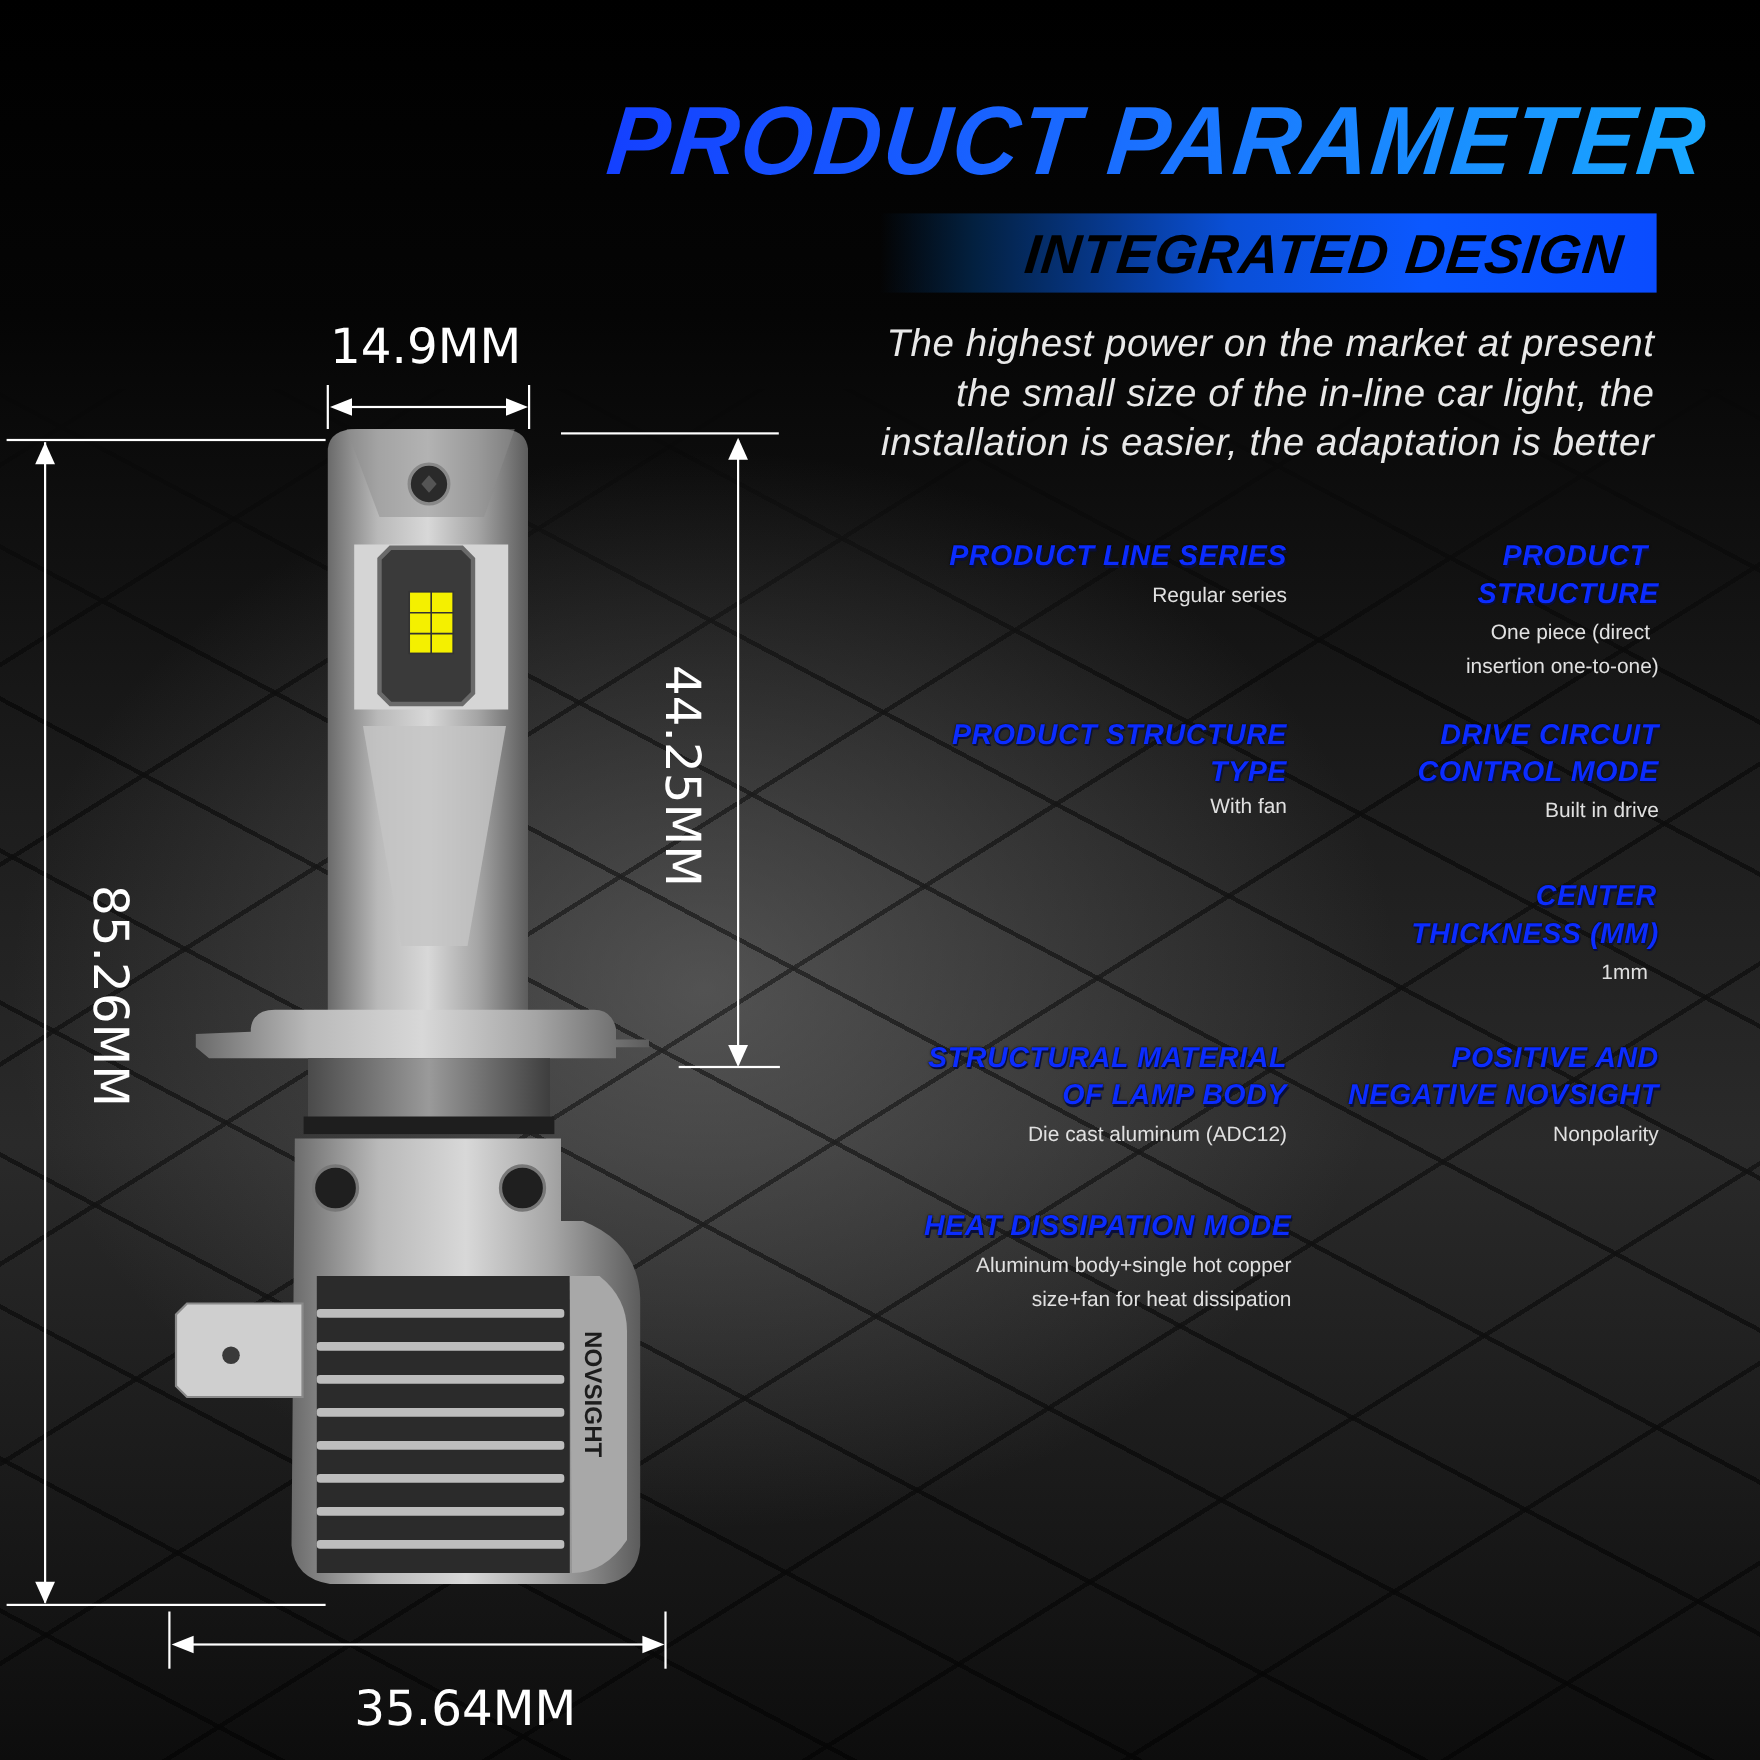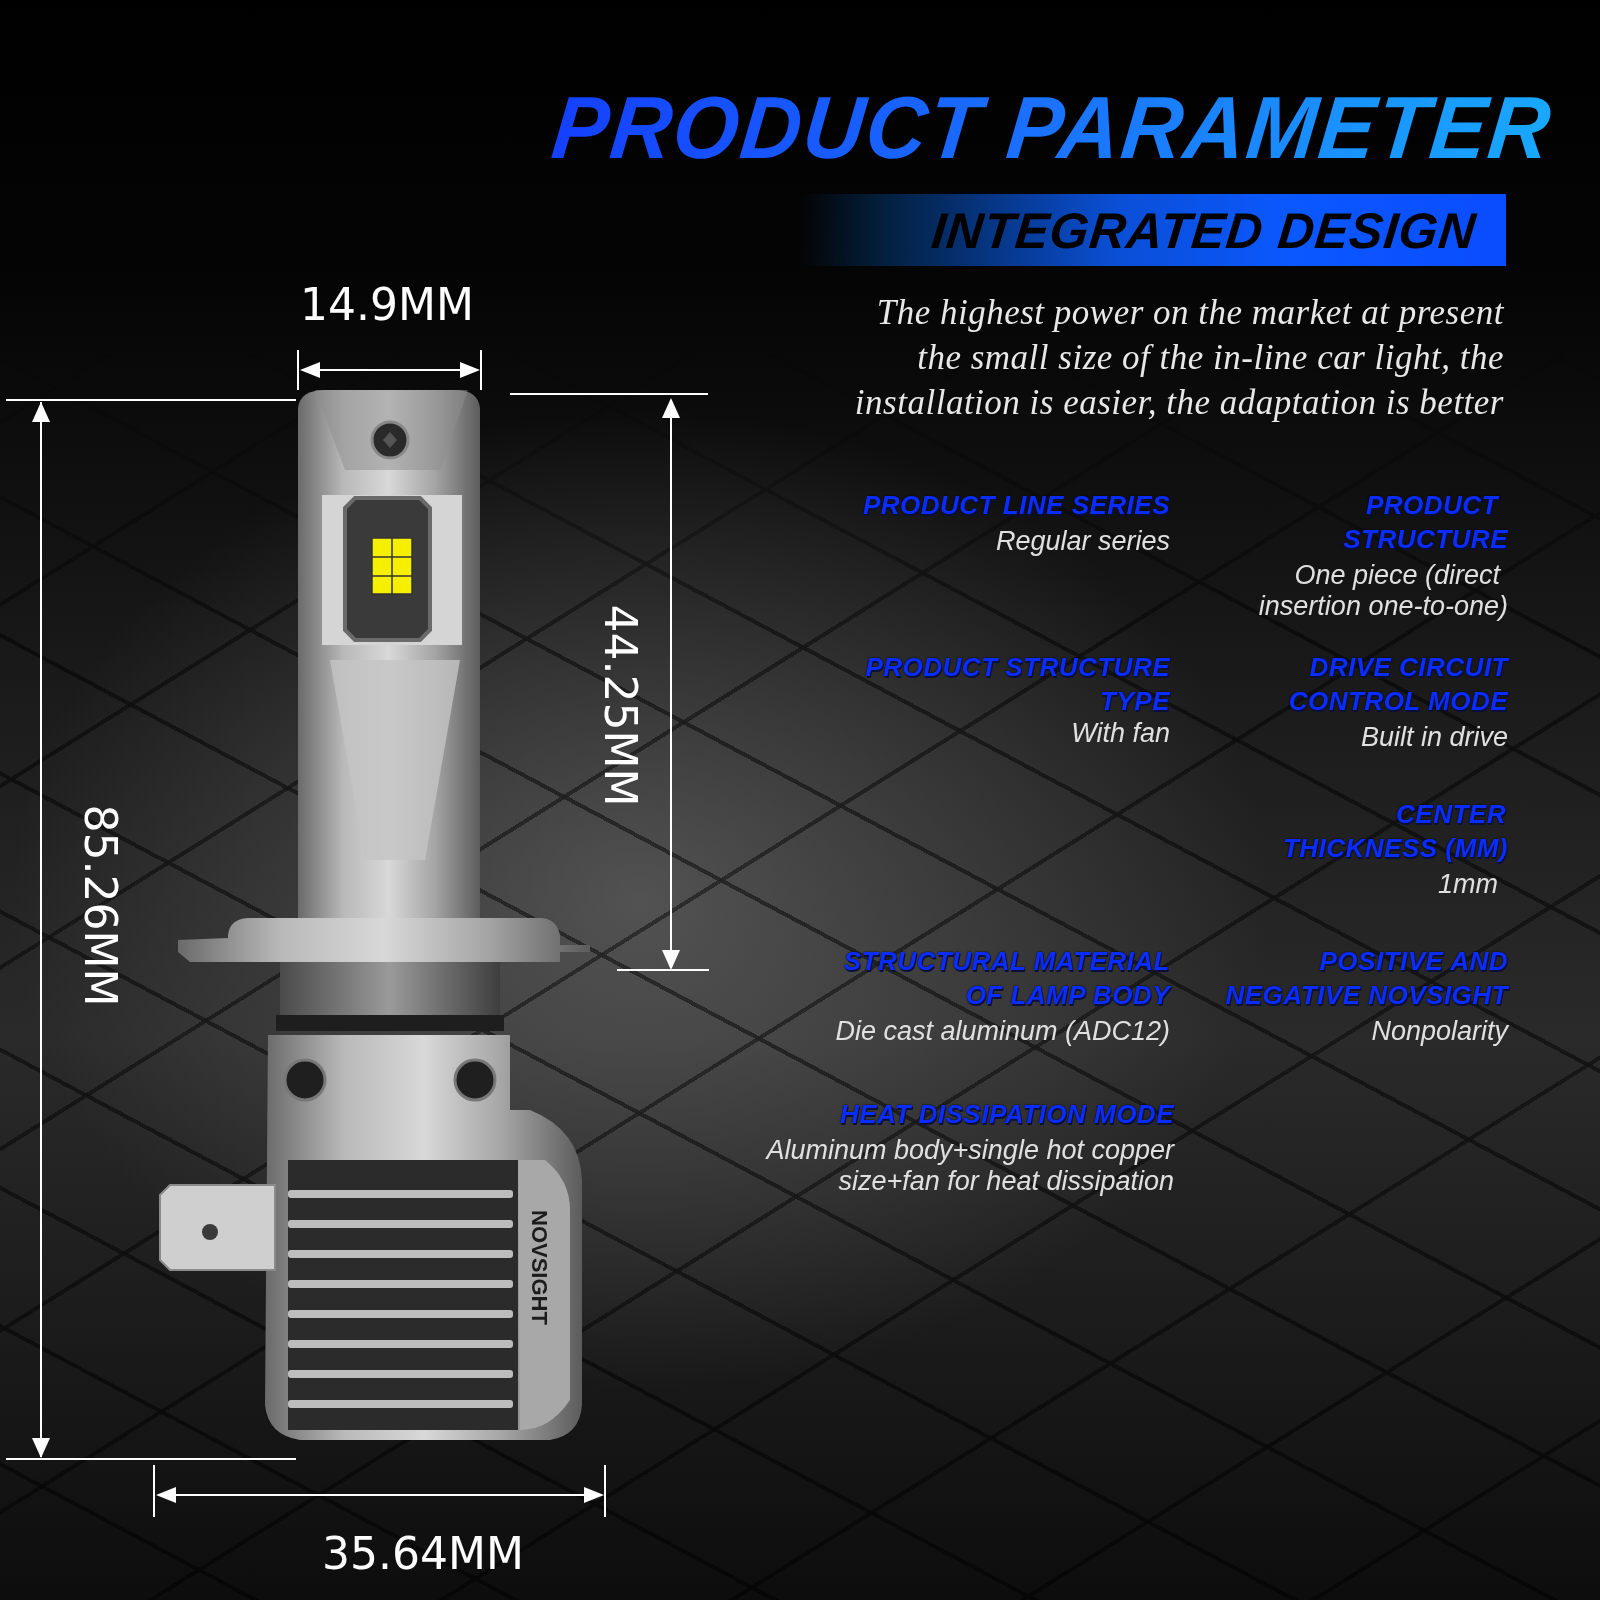--- a/index.html
+++ b/index.html
@@ -14,25 +14,25 @@
       repeating-linear-gradient(-32deg, rgba(0,0,0,0) 0 150px, rgba(0,0,0,.8) 150px 154px);
     -webkit-mask-image:linear-gradient(180deg,transparent 0%,transparent 22%,#000 40%,#000 100%);
             mask-image:linear-gradient(180deg,transparent 0%,transparent 22%,#000 40%,#000 100%);}
   .title{position:absolute;left:553px;top:80px;font-size:84px;font-weight:900;font-style:italic;letter-spacing:2px;
     background:linear-gradient(90deg,#1440ff 0%,#1a6dff 45%,#19a8ff 100%);-webkit-background-clip:text;background-clip:text;color:transparent;
     transform:skewX(-6deg) scaleY(1.05);white-space:nowrap;}
   .banner{position:absolute;left:800px;top:194px;width:706px;height:72px;
     background:linear-gradient(90deg,rgba(0,10,20,0) 0%,#03203f 12%,#0a4fd6 45%,#0b58ff 70%,#0a4cff 100%);}
   .banner-text{position:absolute;right:30px;top:8px;font-size:50px;font-weight:900;font-style:italic;color:#000;letter-spacing:1px;transform:skewX(-6deg);}
   .intro{position:absolute;right:96px;top:290px;text-align:right;color:#e8e8e8;font-style:italic;font-size:35px;line-height:45px;letter-spacing:.5px;}
-  .intro div{white-space:nowrap;font-family:Liberation Serif, serif;}
+  .intro div{white-space:nowrap;}
   .spec{position:absolute;text-align:right;}
   .spec .lbl{color:#0b2cff;font-weight:900;font-style:italic;font-size:26px;line-height:34px;letter-spacing:.5px;
     text-shadow:1px 2px 0 #0a0f3a, 0 0 2px #000;white-space:nowrap;}
-  .spec .val{color:#e0e0e0;font-style:italic;font-size:27px;line-height:31px;margin-top:4px;white-space:nowrap;}
+  .spec .val{color:#e0e0e0;font-size:19px;line-height:31px;margin-top:4px;white-space:nowrap;}
   .dim-text{position:absolute;color:#fff;font-family:"DejaVu Sans",sans-serif;font-size:44px;white-space:nowrap;}
   .line{position:absolute;background:#fff;}
   
   .bulb{position:absolute;}
 </style>
 </head>
 <body>
 
 <div class="canvas">
   <div class="tiles"></div>
@@ -84,21 +84,21 @@
     <div class="lbl" style="margin-right:2px">CENTER</div>
     <div class="lbl">THICKNESS (MM)</div>
     <div class="val" style="margin-right:10px">1mm</div>
   </div>
   <div class="spec" style="right:92px;top:944px;">
     <div class="lbl">POSITIVE AND</div>
     <div class="lbl">NEGATIVE NOVSIGHT</div>
     <div class="val">Nonpolarity</div>
   </div>
 
-  <div class="dim-text" style="left:300px;top:279px;">14.9MM</div>
+  <div class="dim-text" style="left:300px;top:290px;">14.9MM</div>
   <div class="line" style="left:297px;top:350px;width:2px;height:40px;"></div>
   <div class="line" style="left:480px;top:350px;width:2px;height:40px;"></div>
   <div class="line" style="left:305px;top:369px;width:168px;height:2px;"></div>
   <svg style="position:absolute;left:298px;top:360px" width="184" height="20">
     <polygon points="2,10 22,2 22,18" fill="#fff"></polygon>
       <polygon points="182,10 162,2 162,18" fill="#fff"></polygon>
   </svg>
 
   <div class="line" style="left:6px;top:399px;width:290px;height:2px;"></div>
   <div class="line" style="left:6px;top:1458px;width:290px;height:2px;"></div>

